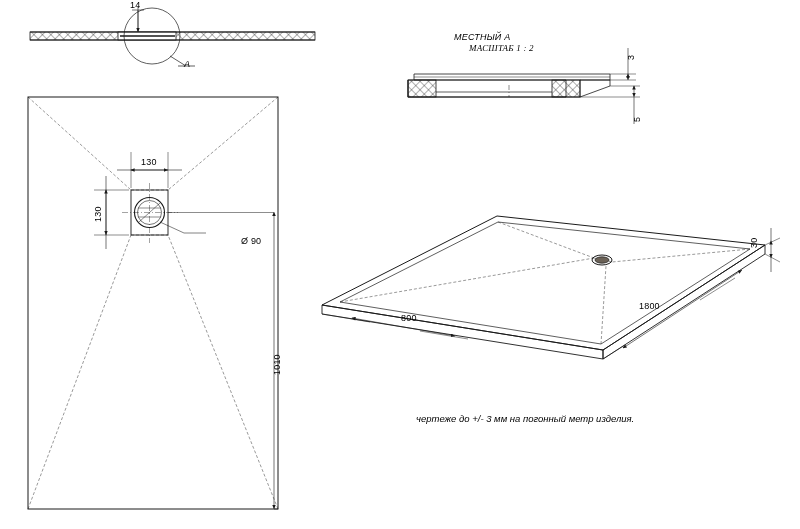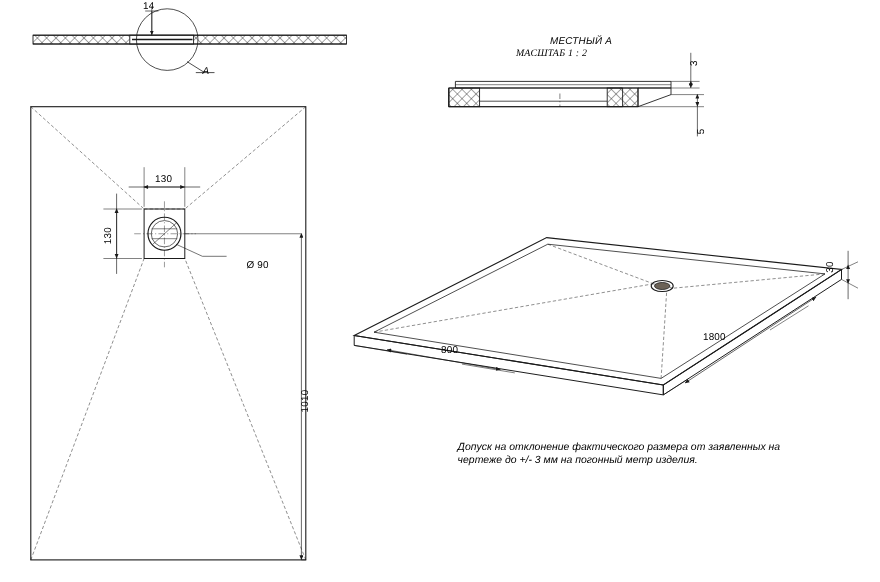--- a/index.html
+++ b/index.html
@@ -202,31 +202,30 @@
       <line x1="771" y1="228" x2="771" y2="241" stroke="#1a1a1a" stroke-width="0.6"></line>
       <line x1="771" y1="241" x2="771" y2="258" stroke="#1a1a1a" stroke-width="0.6" marker-start="url(#arrow-start)" marker-end="url(#arrow-end)"></line>
       <line x1="771" y1="258" x2="771" y2="272" stroke="#1a1a1a" stroke-width="0.6"></line>
     </g>
   </svg>
 
   <div class="lbl" style="left:130px; top:0px;">14</div>
 
   <div class="lbl italic" style="left:184px; top:59px;">A</div>
 
-  <div class="lbl italic" style="left:500px; top:32px;">МЕСТНЫЙ А</div>
+  <div class="lbl italic" style="left:454px; top:32px;">МЕСТНЫЙ А</div>
   <div class="lbl italic" style="left:469px; top:43px;font-family:Liberation Serif, serif;">МАСШТАБ 1 : 2</div>
 
   <div class="lbl rot90" style="left:626px; top:60px;">3</div>
   <div class="lbl rot90" style="left:632px; top:122px;">5</div>
 
   <div class="lbl" style="left:141px; top:157px;">130</div>
   <div class="lbl rot90" style="left:93px; top:222px;">130</div>
-  <div class="lbl" style="left:184px; top:236px;padding-left:40px;">Ø 90</div>
+  <div class="lbl" style="left:201px; top:236px;padding-left:40px;">Ø 90</div>
   <div class="lbl rot90" style="left:272px; top:375px;">1010</div>
 
   <div class="lbl" style="left:375px; top:313px;padding-left:26px;">800</div>
   <div class="lbl" style="left:639px; top:301px;">1800</div>
   <div class="lbl rot90" style="left:749px; top:248px;">30</div>
 
-  <div class="note" style="left:416px; top:401px;">Допуск на отклонение фактического размера от заявленных на</div>
   <div class="note" style="left:416px; top:413px;">чертеже до +/- 3 мм на погонный метр изделия.</div>
 
 </div>
 
 </body></html>

